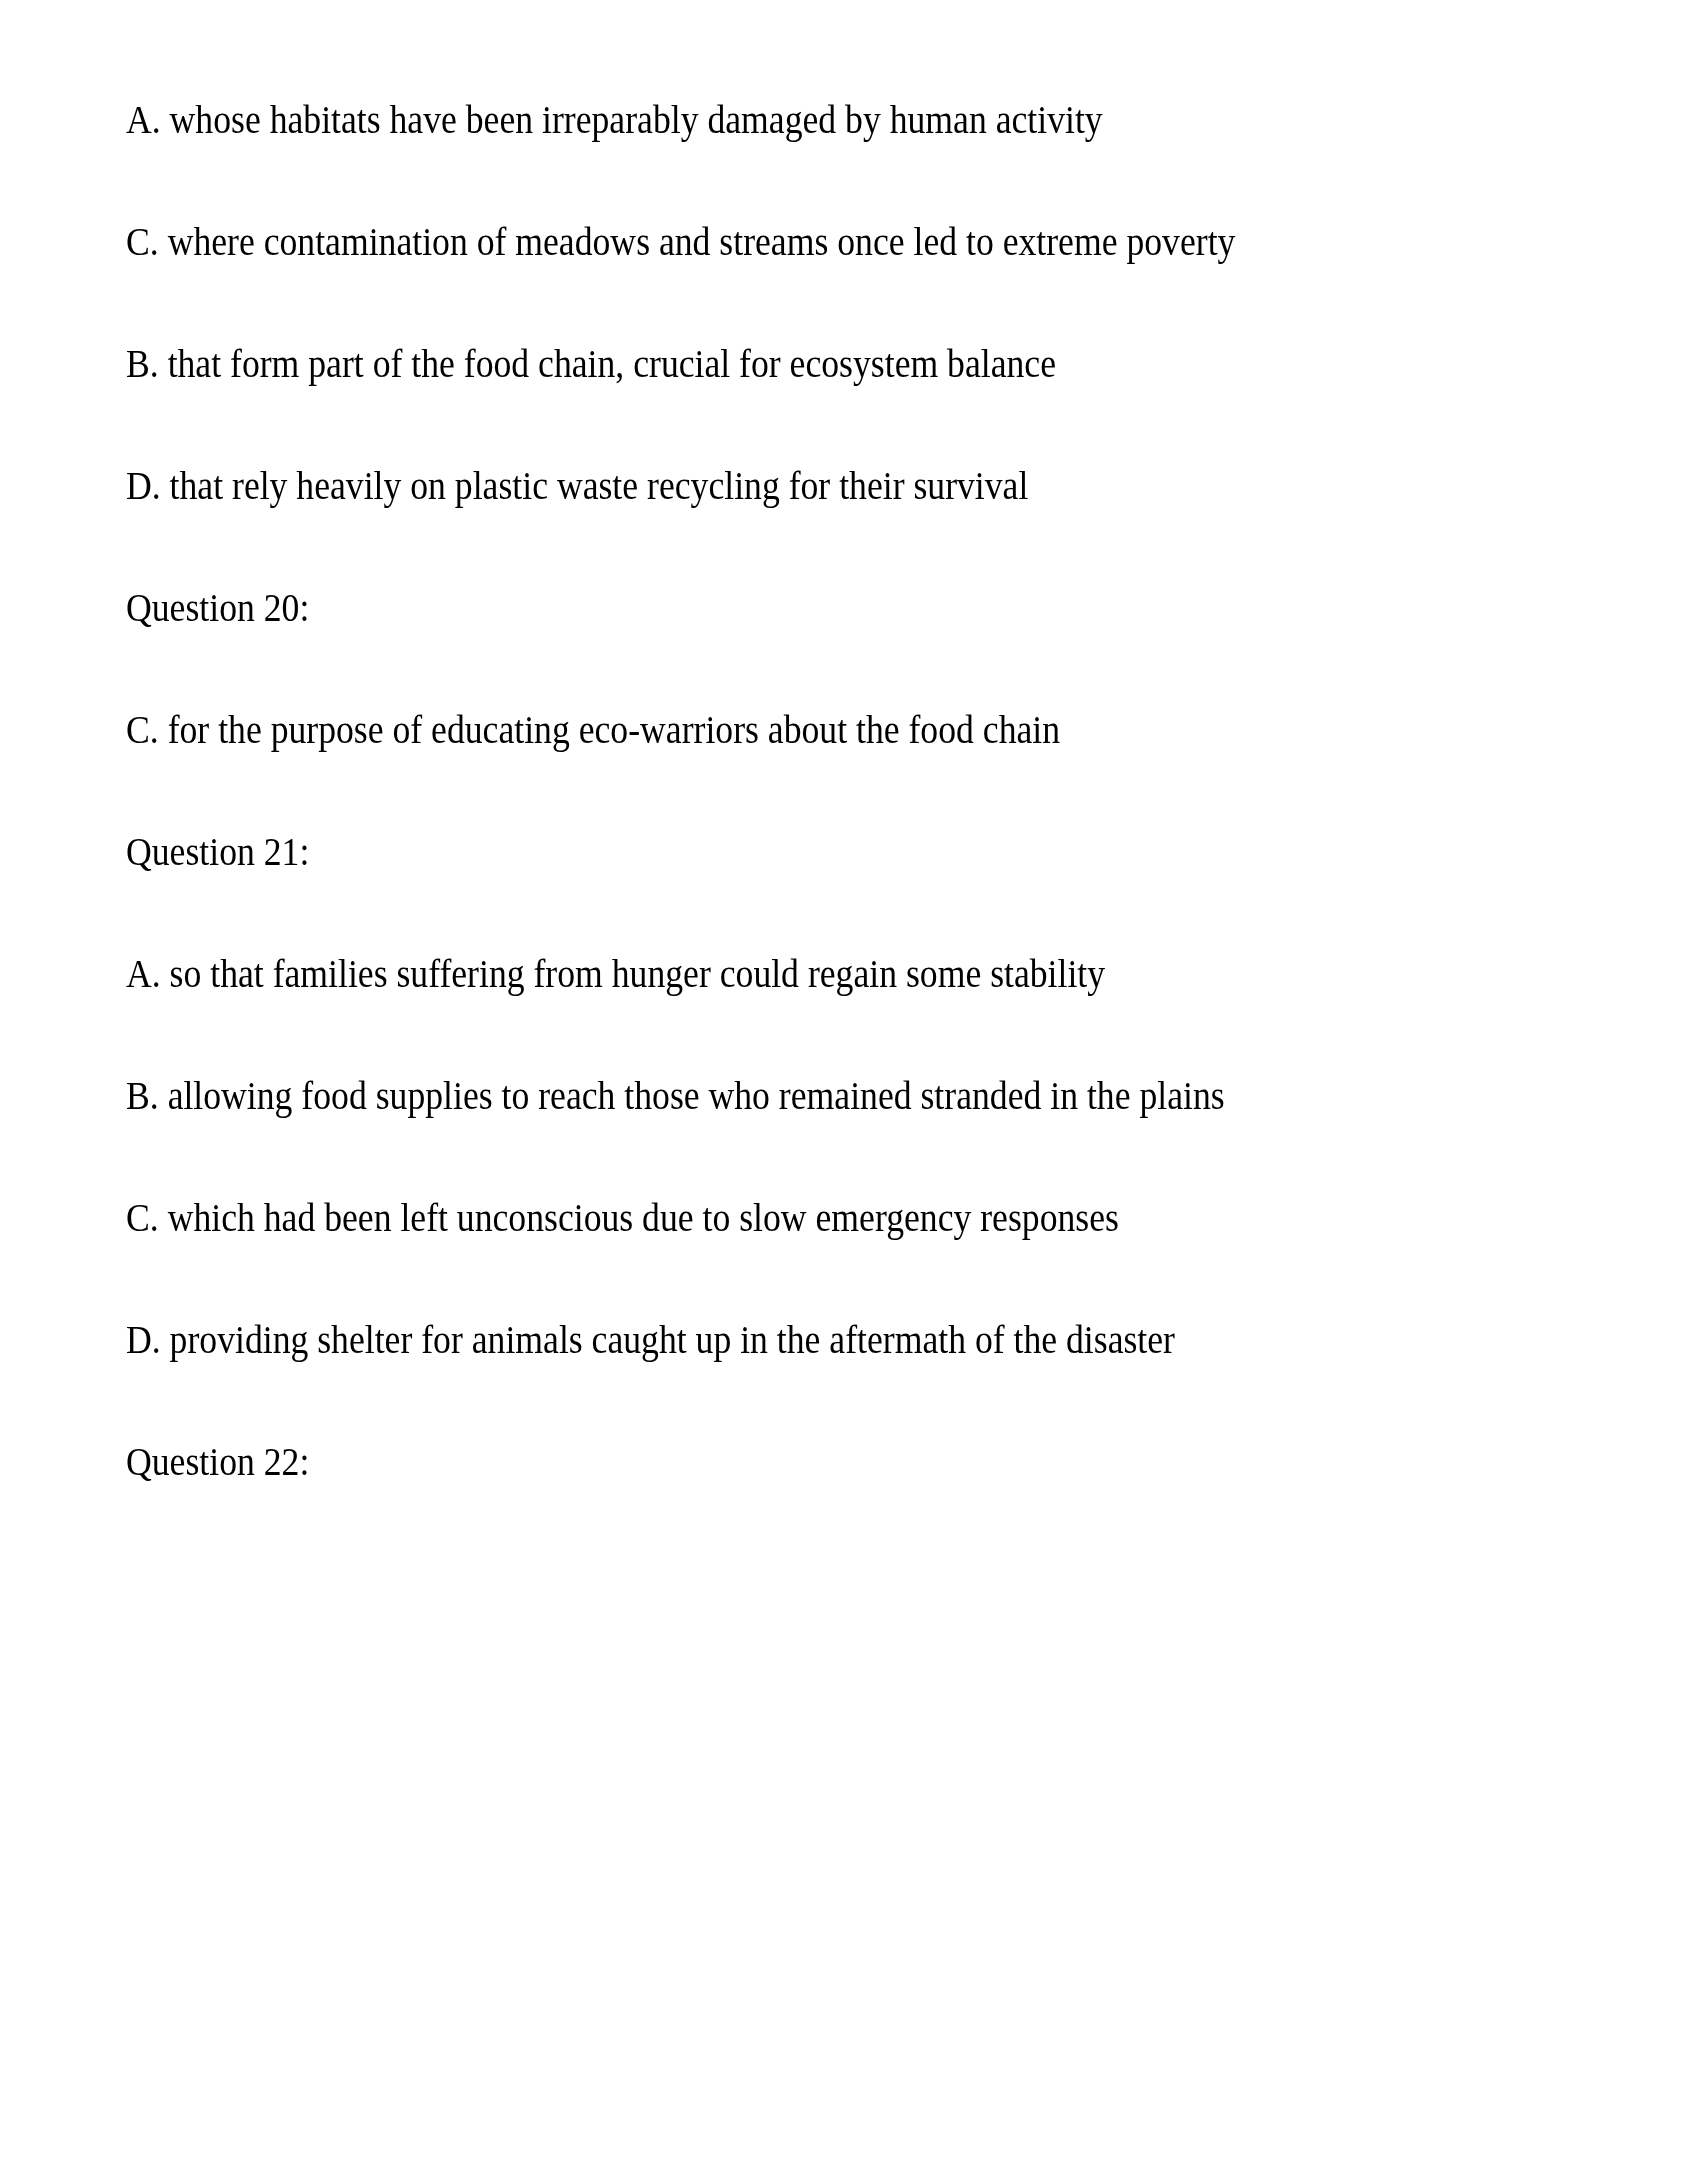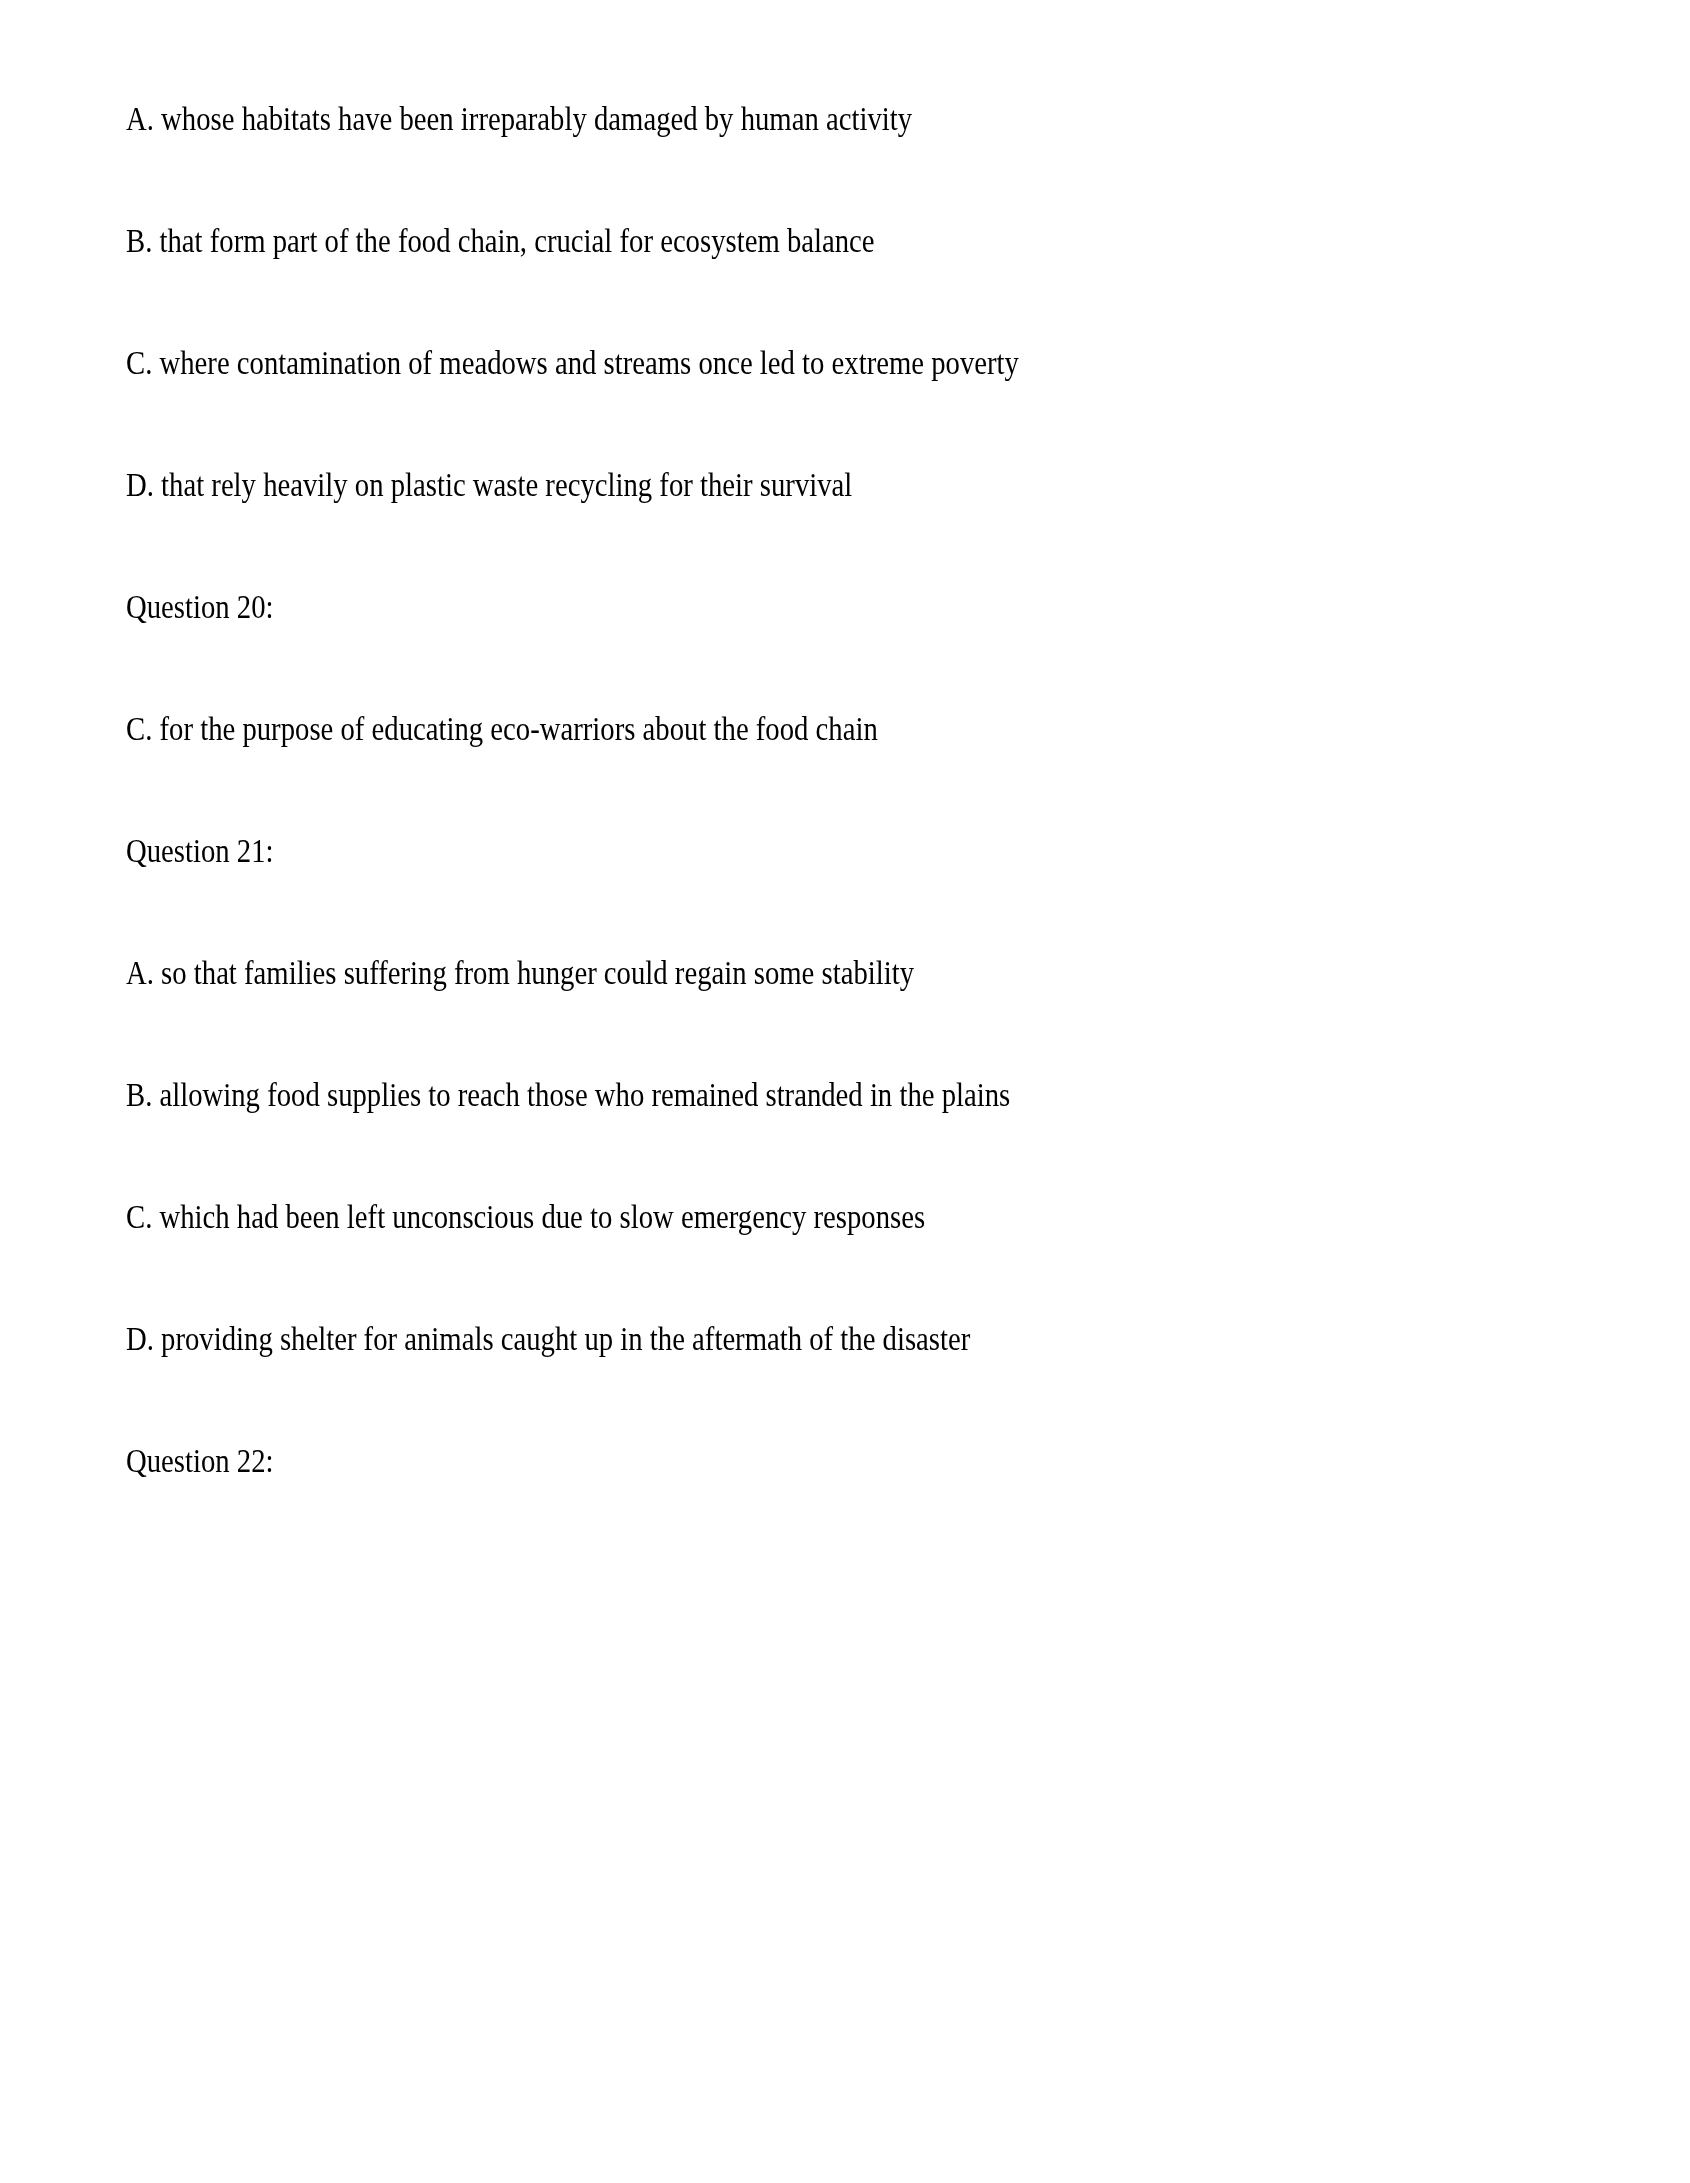--- a/index.html
+++ b/index.html
@@ -16,21 +16,21 @@
     height: 2183px;
     background: var(--bg);
     overflow: hidden;
   }
   .doc {
     position: absolute;
     left: 126px;
     top: 58px;
     color: var(--fg);
     font-family: "Liberation Serif", "DejaVu Serif", serif;
-    font-size: 33px;
+    font-size: 41px;
     font-weight: 400;
   }
   .line {
     height: 122px;
     line-height: 122px;
     white-space: nowrap;
   }
   
   .line > span {
     display: inline-block;
@@ -38,22 +38,22 @@
     transform-origin: 0 50%;
   }
 </style>
 </head>
 <body>
 
 <div class="doc">
 
   <div>
     <div class="line"><span>A. whose habitats have been irreparably damaged by human activity</span></div>
+    <div class="line"><span>C. where contamination of meadows and streams once led to extreme poverty</span></div>
     <div class="line"><span>B. that form part of the food chain, crucial for ecosystem balance</span></div>
-    <div class="line"><span>C. where contamination of meadows and streams once led to extreme poverty</span></div>
     <div class="line"><span>D. that rely heavily on plastic waste recycling for their survival</span></div>
   </div>
 
   <div>
     <div class="line"><span>Question 20:</span></div>
     <div class="line"><span>C. for the purpose of educating eco-warriors about the food chain</span></div>
   </div>
 
   <div>
     <div class="line"><span>Question 21:</span></div>

